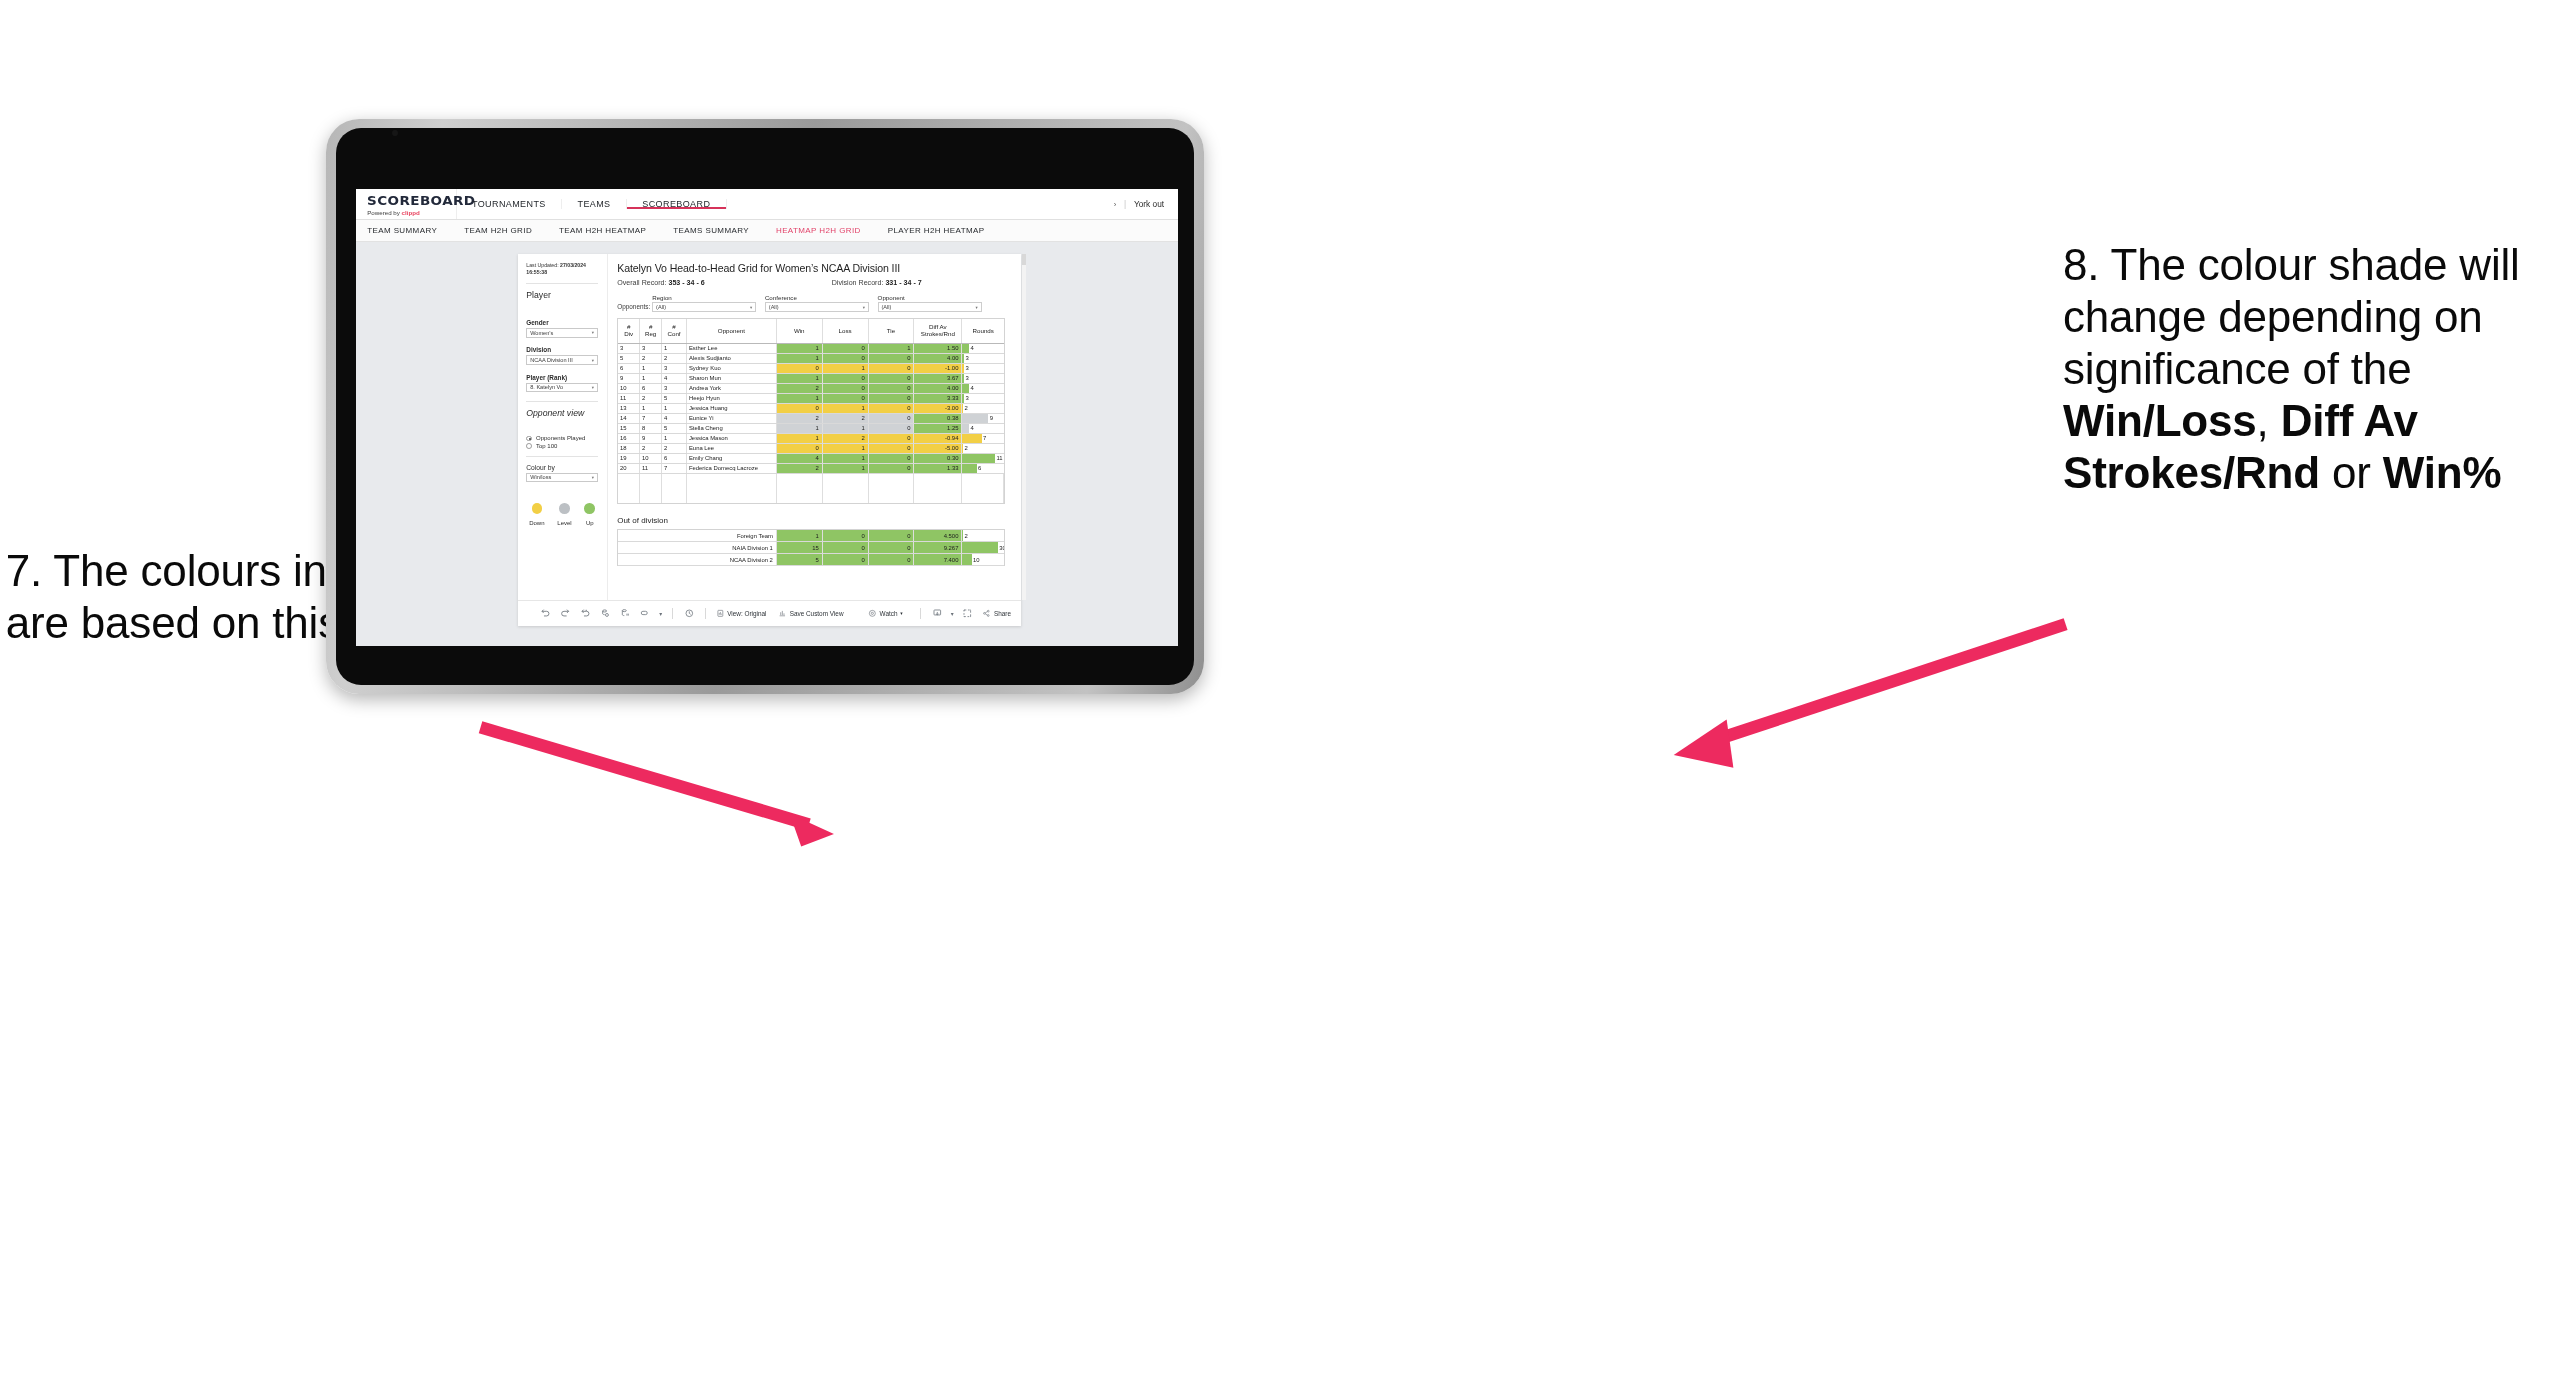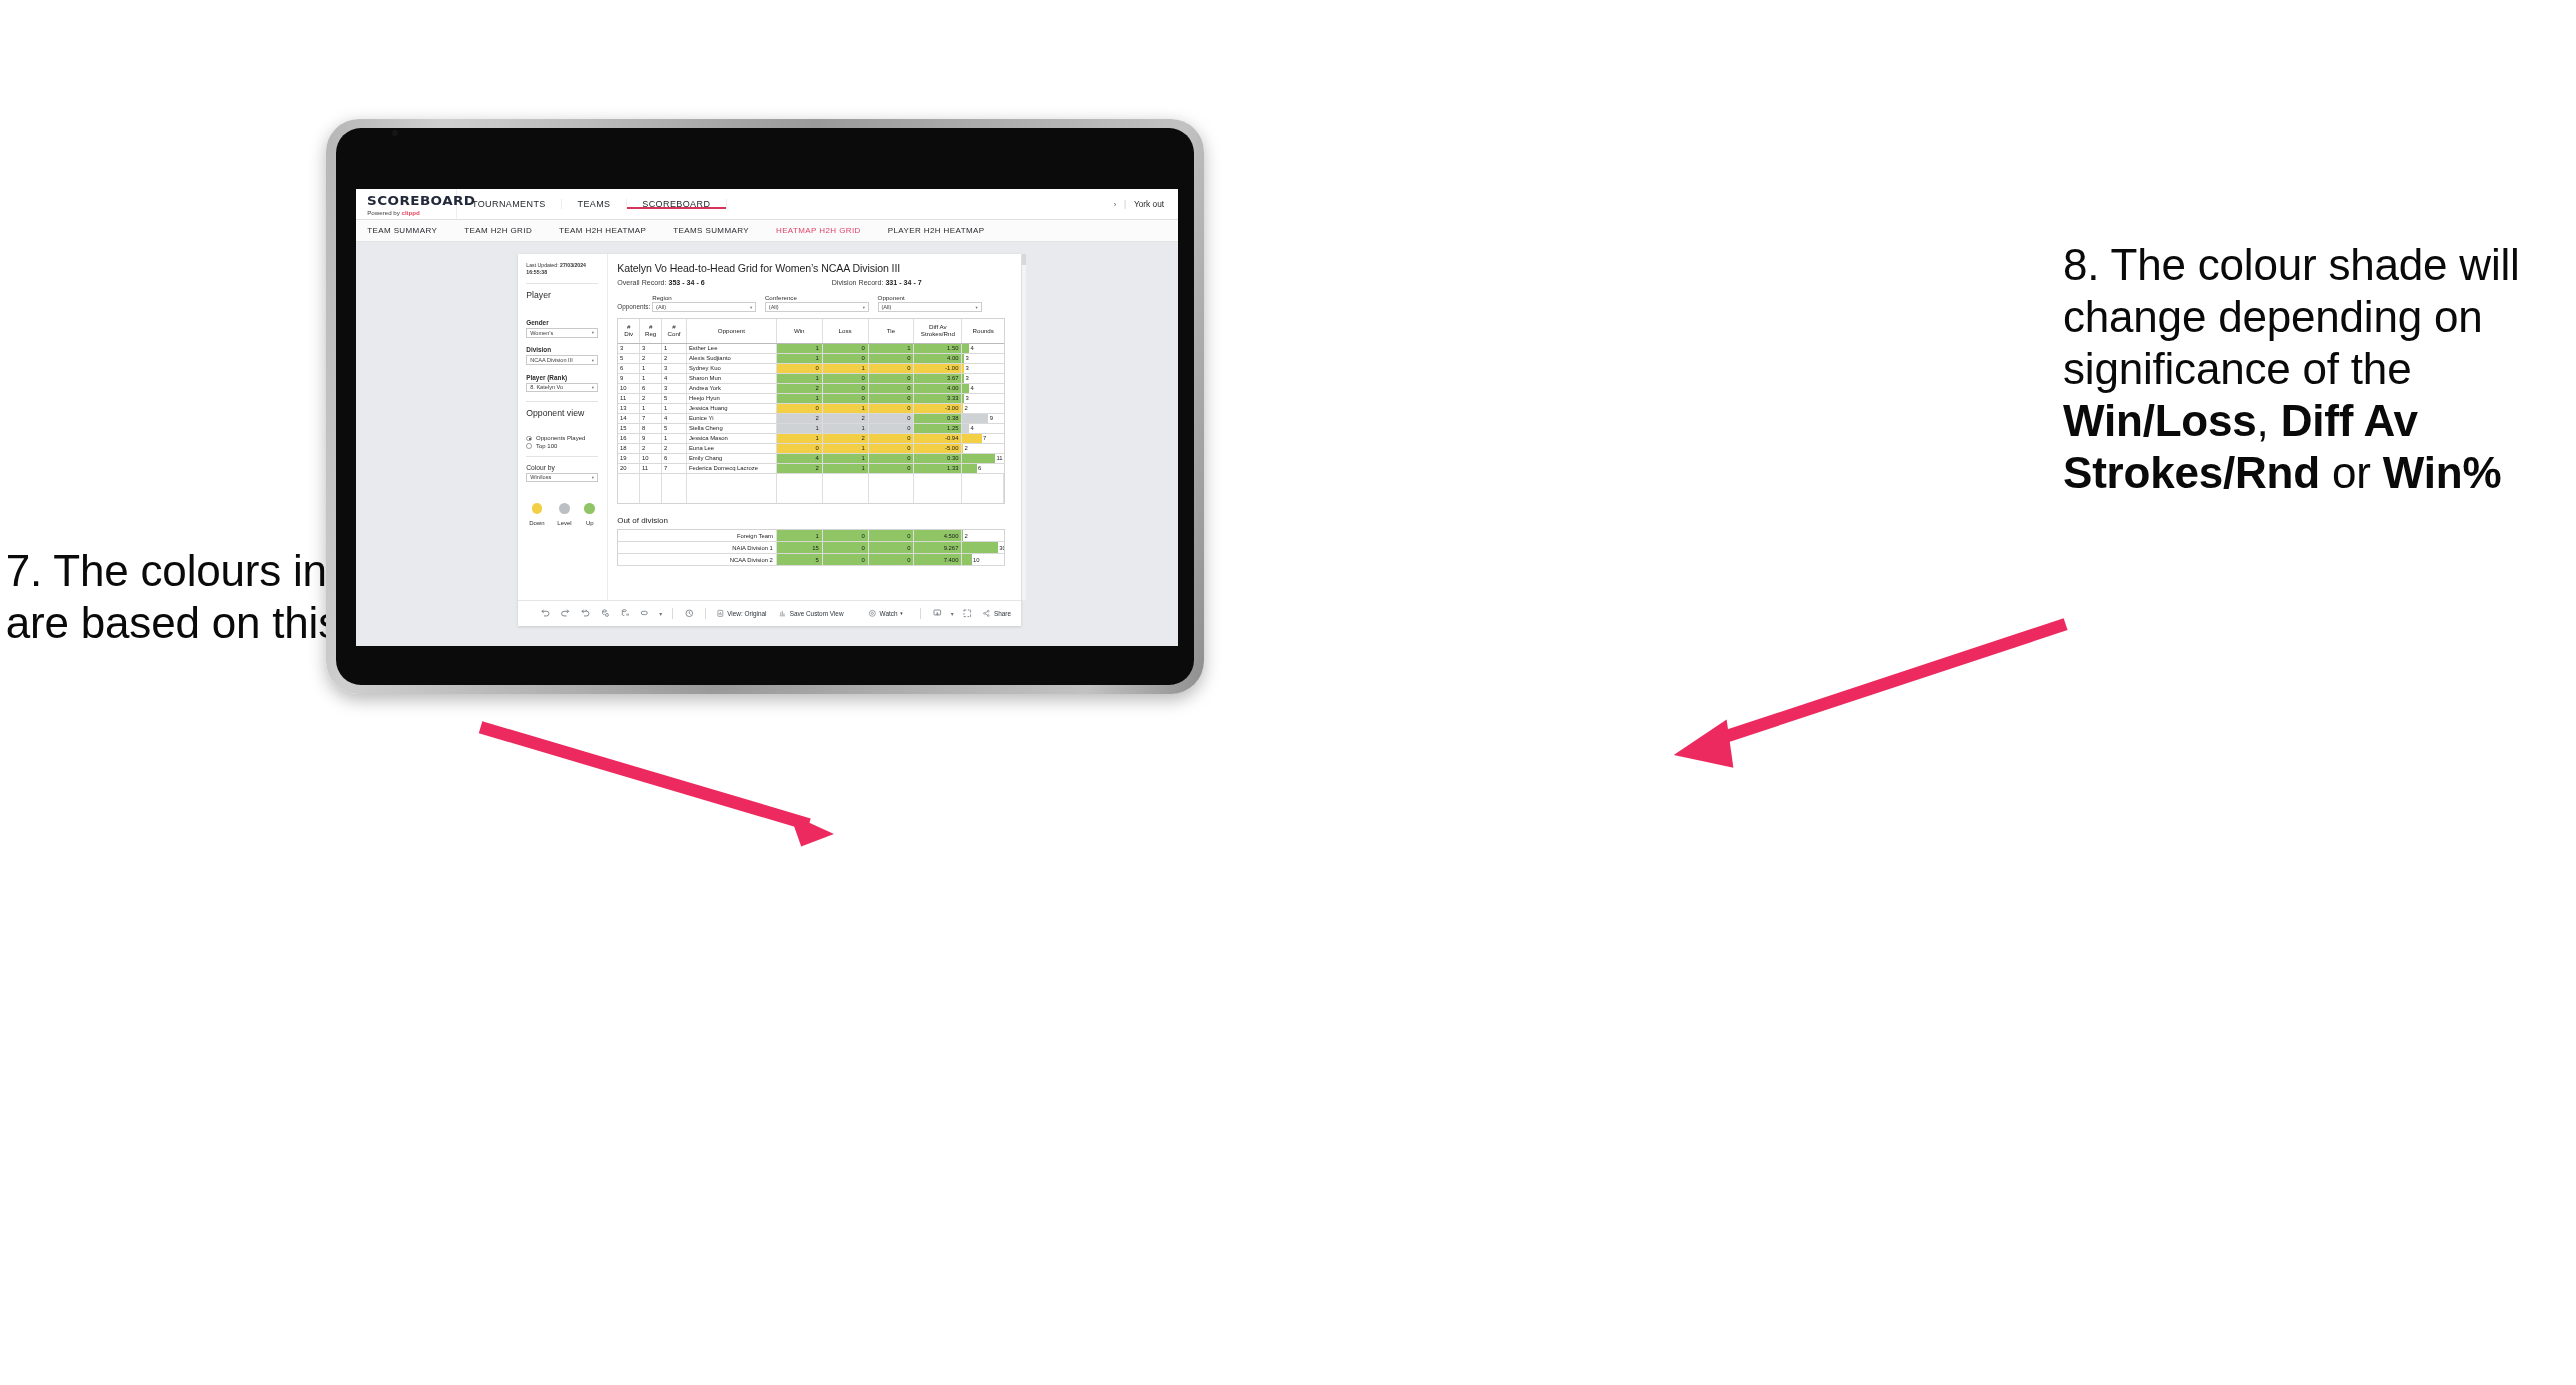--- a/index.html
+++ b/index.html
@@ -228,21 +228,21 @@
                 <span class="caret">▾</span>
               </div>
 
               <div class="f-label">Player (Rank)</div>
               <div class="f-select">
                 <span>8. Katelyn Vo</span>
                 <span class="caret">▾</span>
               </div>
 
               <div class="sep"></div>
-              <div class="f-h1" style="margin-bottom:17px;">Opponent view</div>
+              <div class="f-h1" style="margin-bottom:17px;font-style:italic;">Opponent view</div>
               <div class="radio-row">
                 <span class="radio on"></span>
                 <span>Opponents Played</span>
               </div>
               <div class="radio-row">
                 <span class="radio"></span>
                 <span>Top 100</span>
               </div>
 
               <div class="sep"></div>

